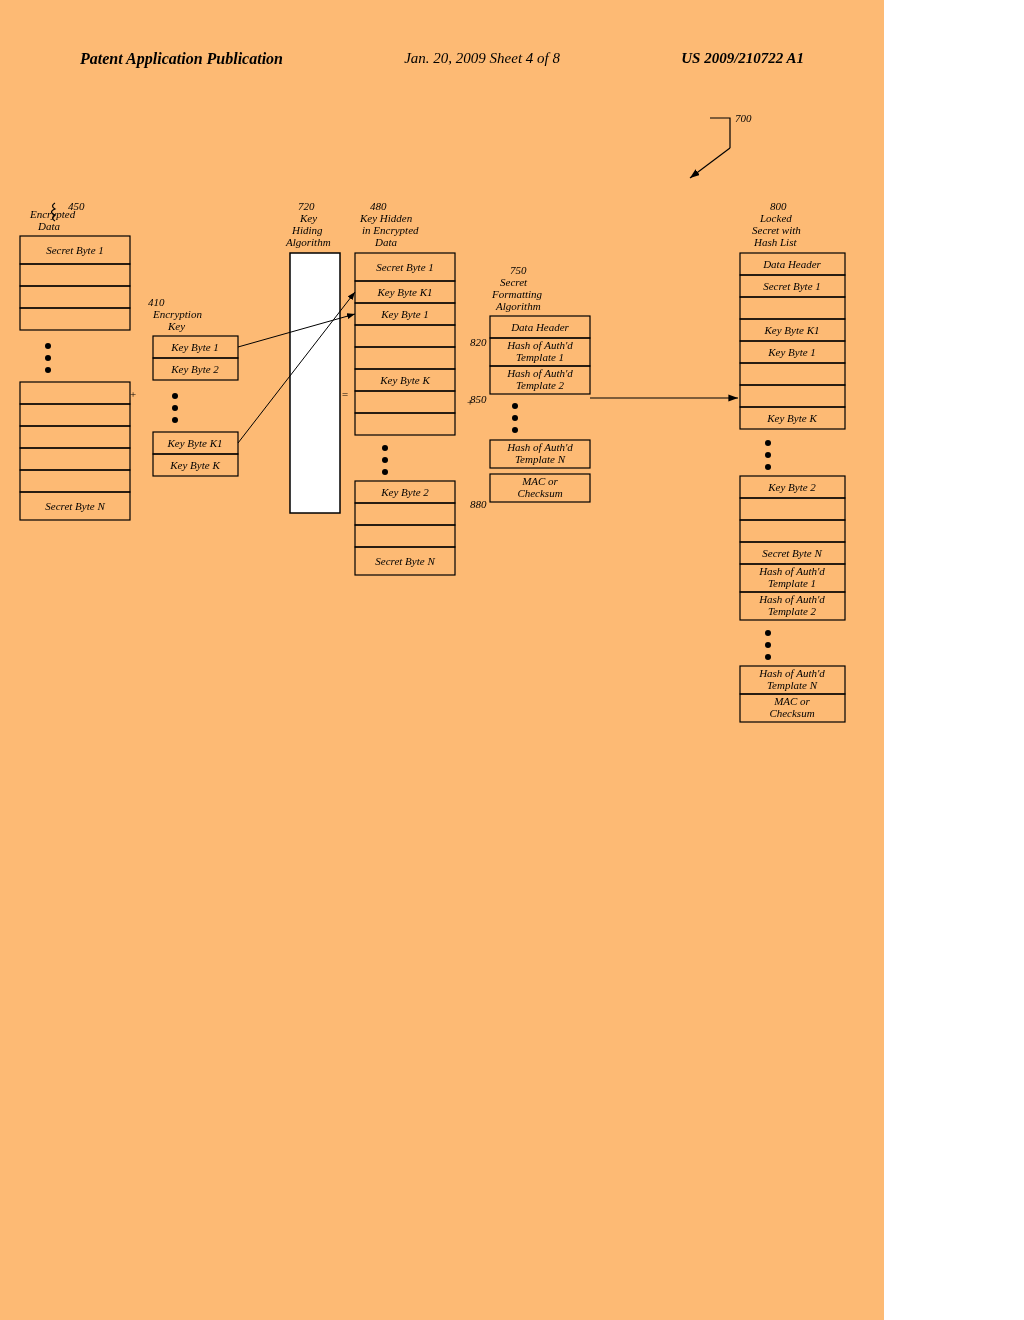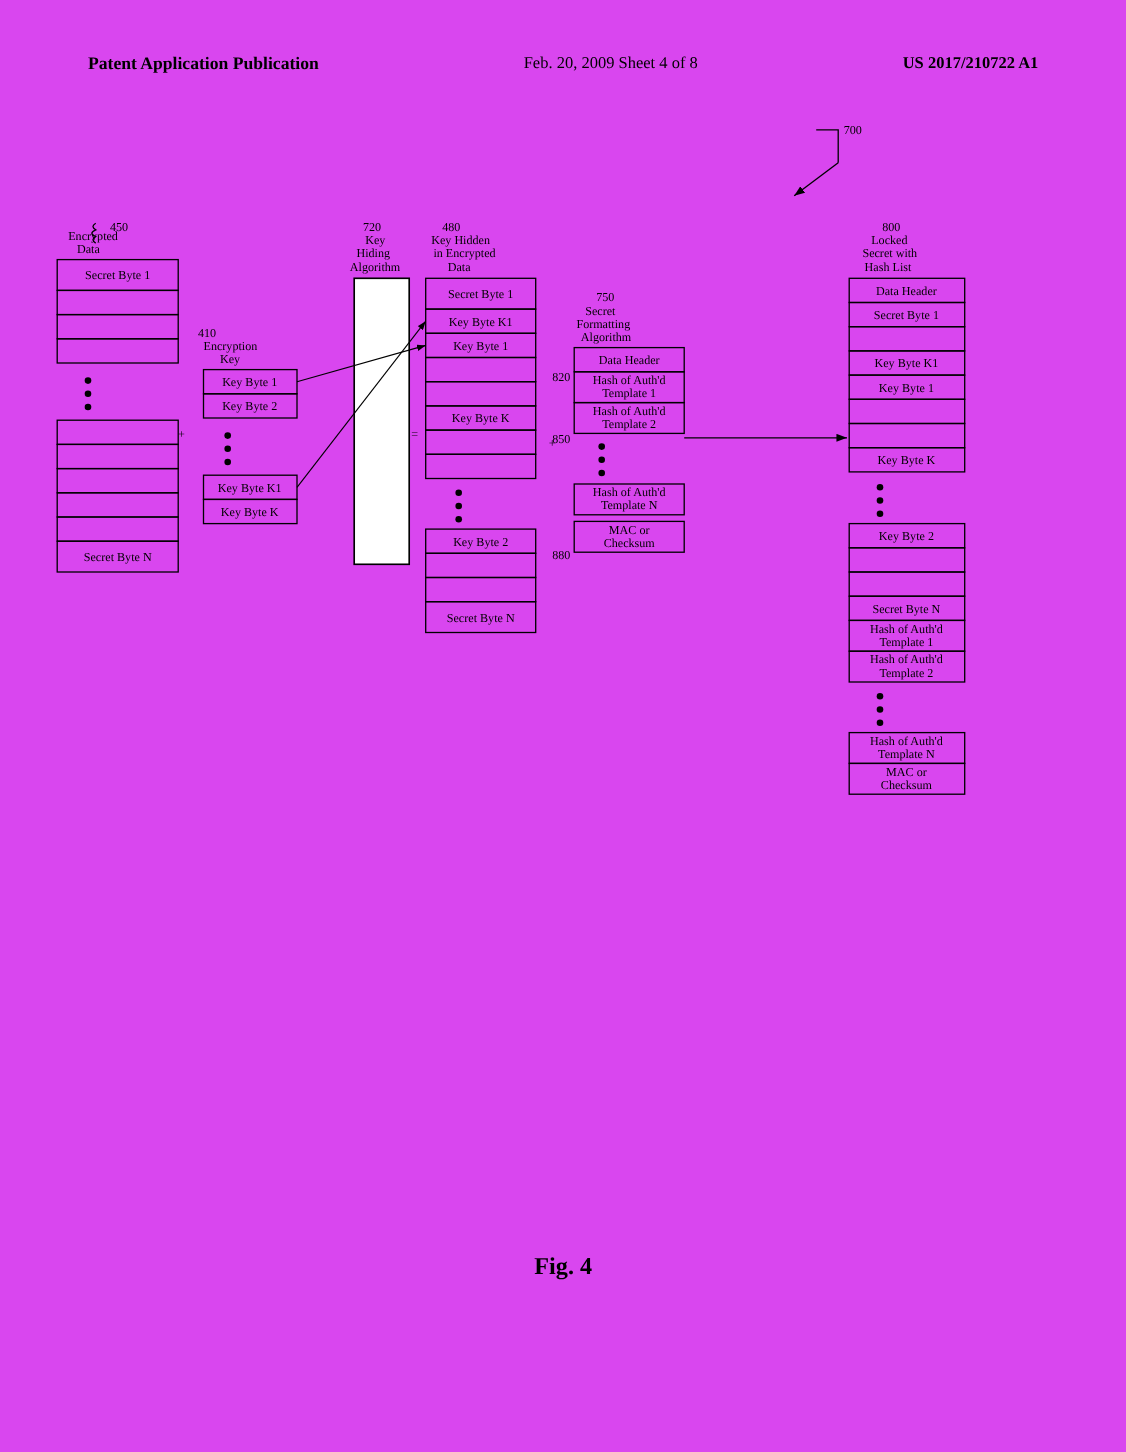--- a/index.html
+++ b/index.html
@@ -4,25 +4,26 @@
   <style>
     * { margin: 0; padding: 0; box-sizing: border-box; }
     body {
       background: #fff;
       font-family: 'Times New Roman', Times, serif;
       width: 1024px;
       min-height: 1320px;
       position: relative;
     }
     .page {
-      width: 1024px;
+      width: 884px;
       min-height: 1320px;
-      background: #d946ef;
+      background: #fdba74;
       position: relative;
       padding: 0;
+      font-style: italic;
     }
     
     .header {
       display: flex;
       justify-content: space-between;
       align-items: flex-start;
       padding: 50px 80px 10px 80px;
       font-size: 15px;
     }
     .header-left {
@@ -62,22 +63,22 @@
       margin-top: 0px;
       padding-bottom: 20px;
     }
   </style>
 </head>
 <body>
 
 <div class="page">
   <div class="header">
     <div class="header-left">Patent Application Publication</div>
-    <div class="header-center">Feb. 20, 2009  Sheet 4 of 8</div>
-    <div class="header-right">US 2017/210722 A1</div>
+    <div class="header-center">Jan. 20, 2009  Sheet 4 of 8</div>
+    <div class="header-right">US 2009/210722 A1</div>
   </div>
 
   <div class="diagram-container">
     <svg class="diagram" viewBox="0 0 960 1050" xmlns="http://www.w3.org/2000/svg">
       <defs>
         <style>
           text { font-family: 'Times New Roman', Times, serif; font-size: 11px; }
           .label { font-size: 11px; }
           .ref { font-size: 11px; }
           .bold { font-weight: bold; }
@@ -264,14 +265,13 @@
       <text x="792" y="601" text-anchor="middle" class="label">Template N</text>
       <rect x="740" y="606" width="105" height="28" fill="none" stroke="#000" stroke-width="1.2"></rect>
       <text x="792" y="617" text-anchor="middle" class="label">MAC or</text>
       <text x="792" y="629" text-anchor="middle" class="label">Checksum</text>
 
       <line x1="590" y1="310" x2="738" y2="310" stroke="#000" stroke-width="1.2" marker-end="url(#arrowhead)"></line>
 
     </svg>
   </div>
 
-  <div class="fig-label">Fig. 4</div>
 </div>
 
 </body></html>

